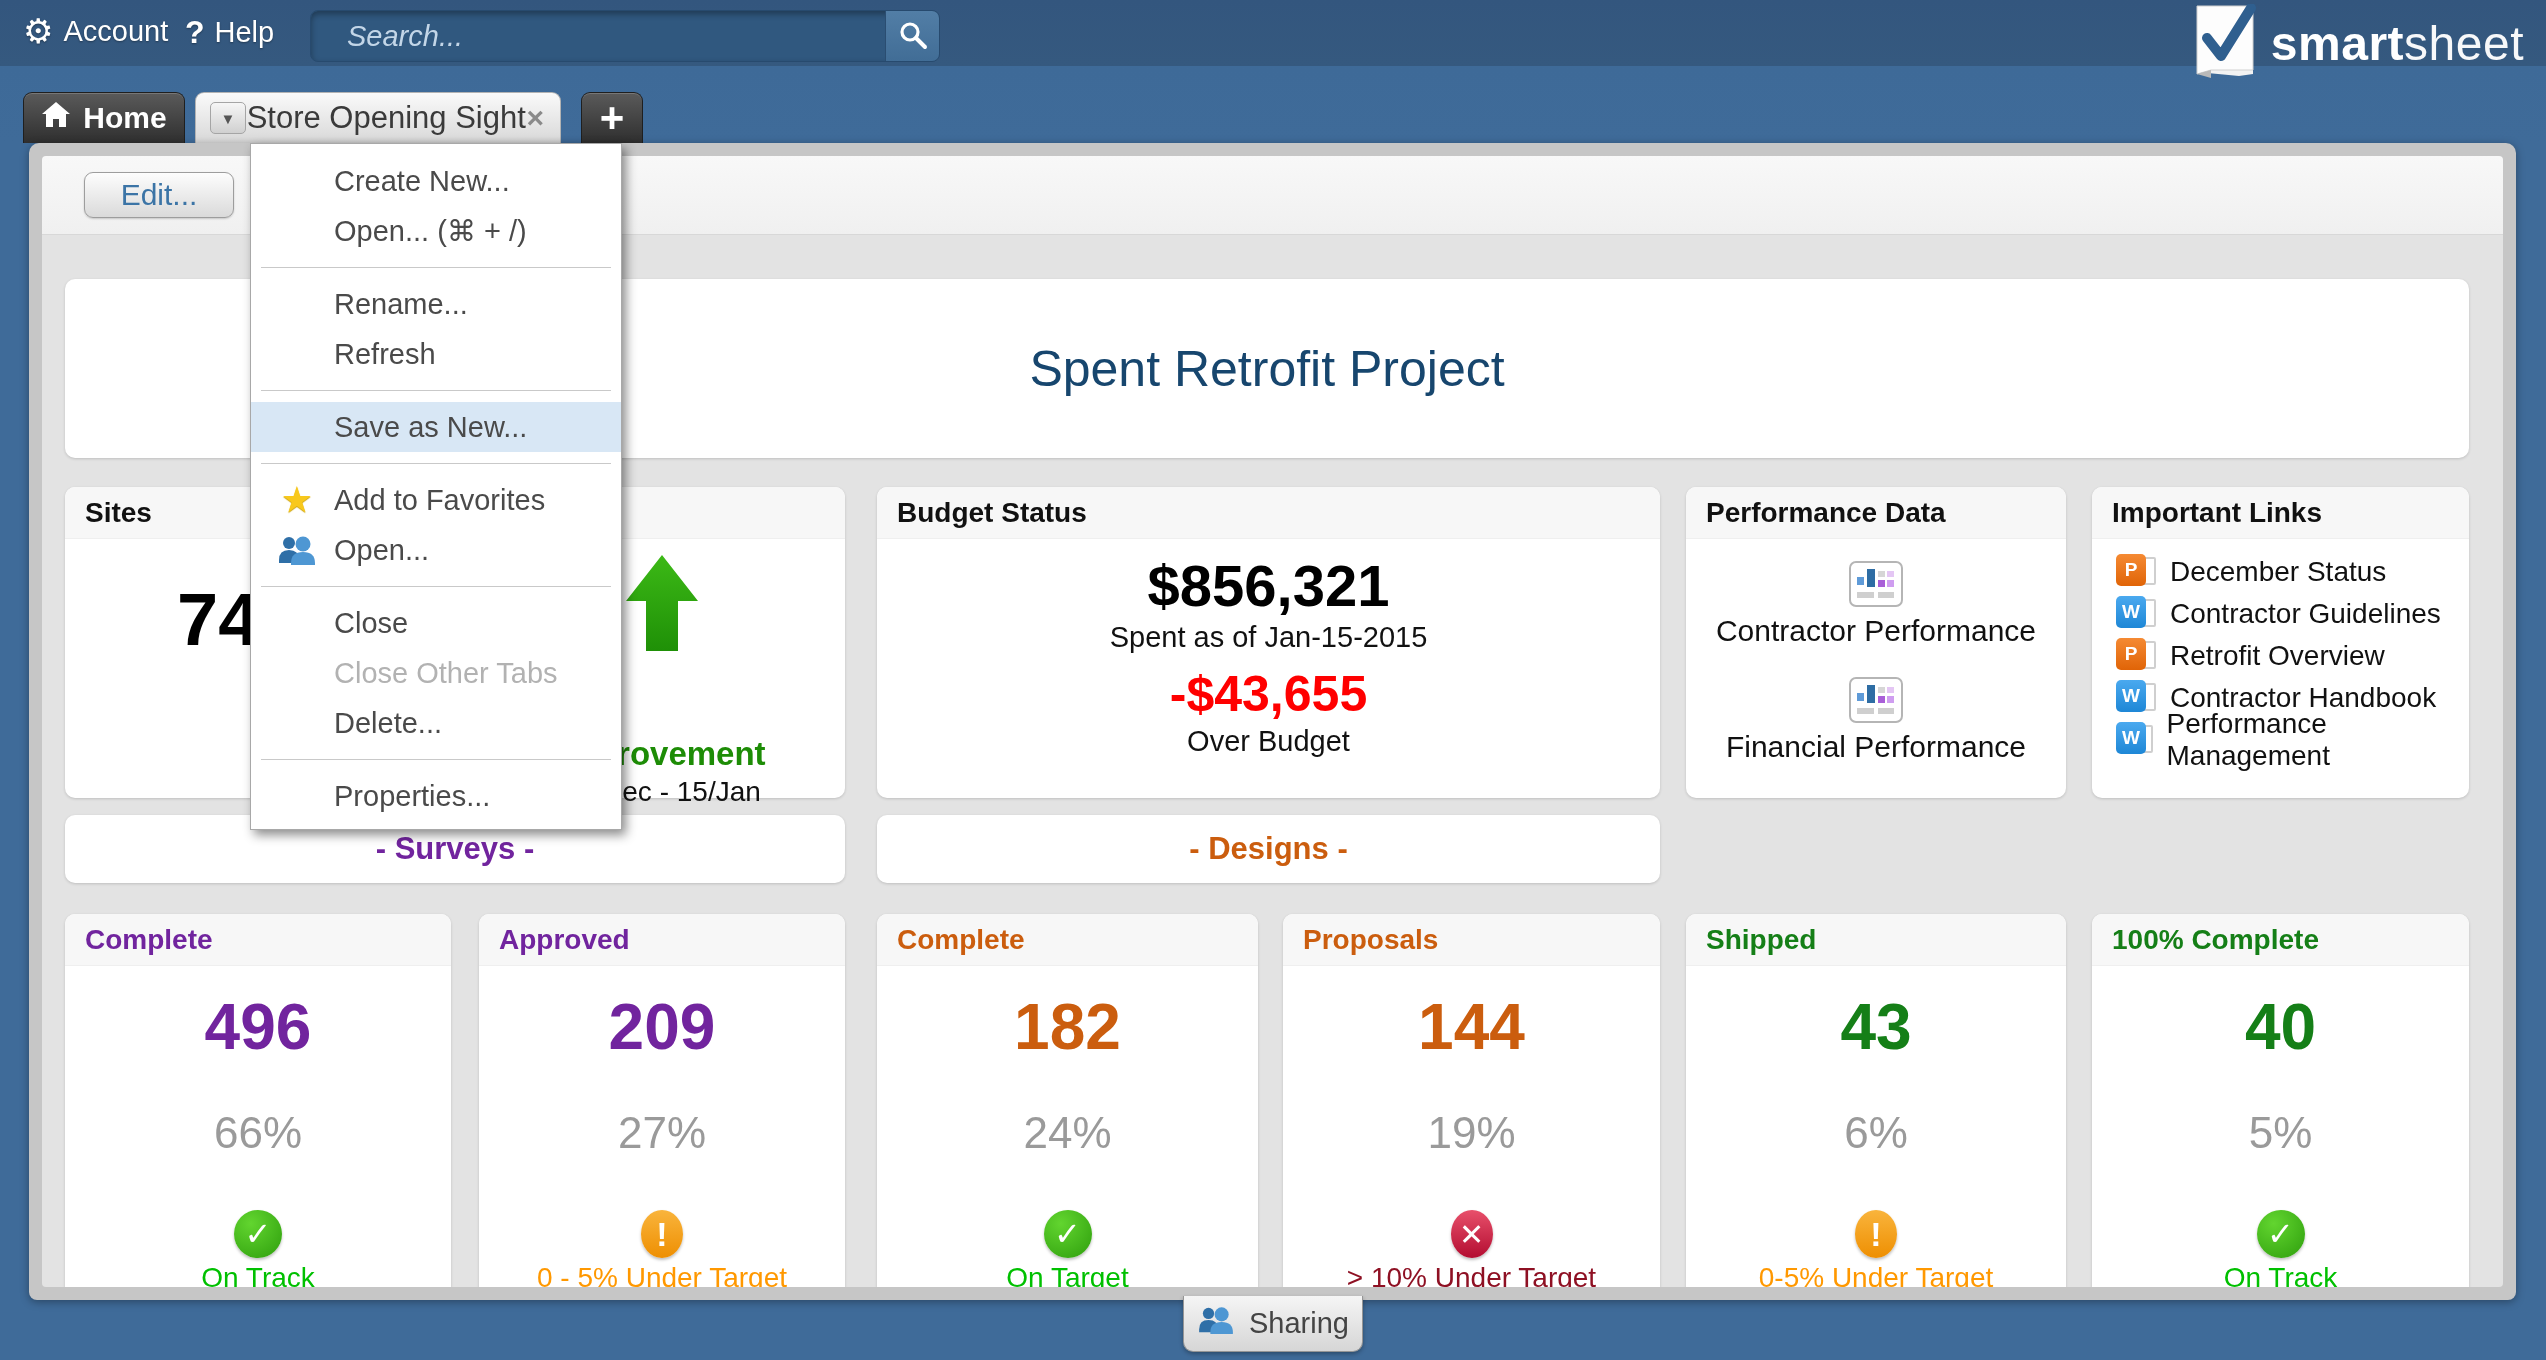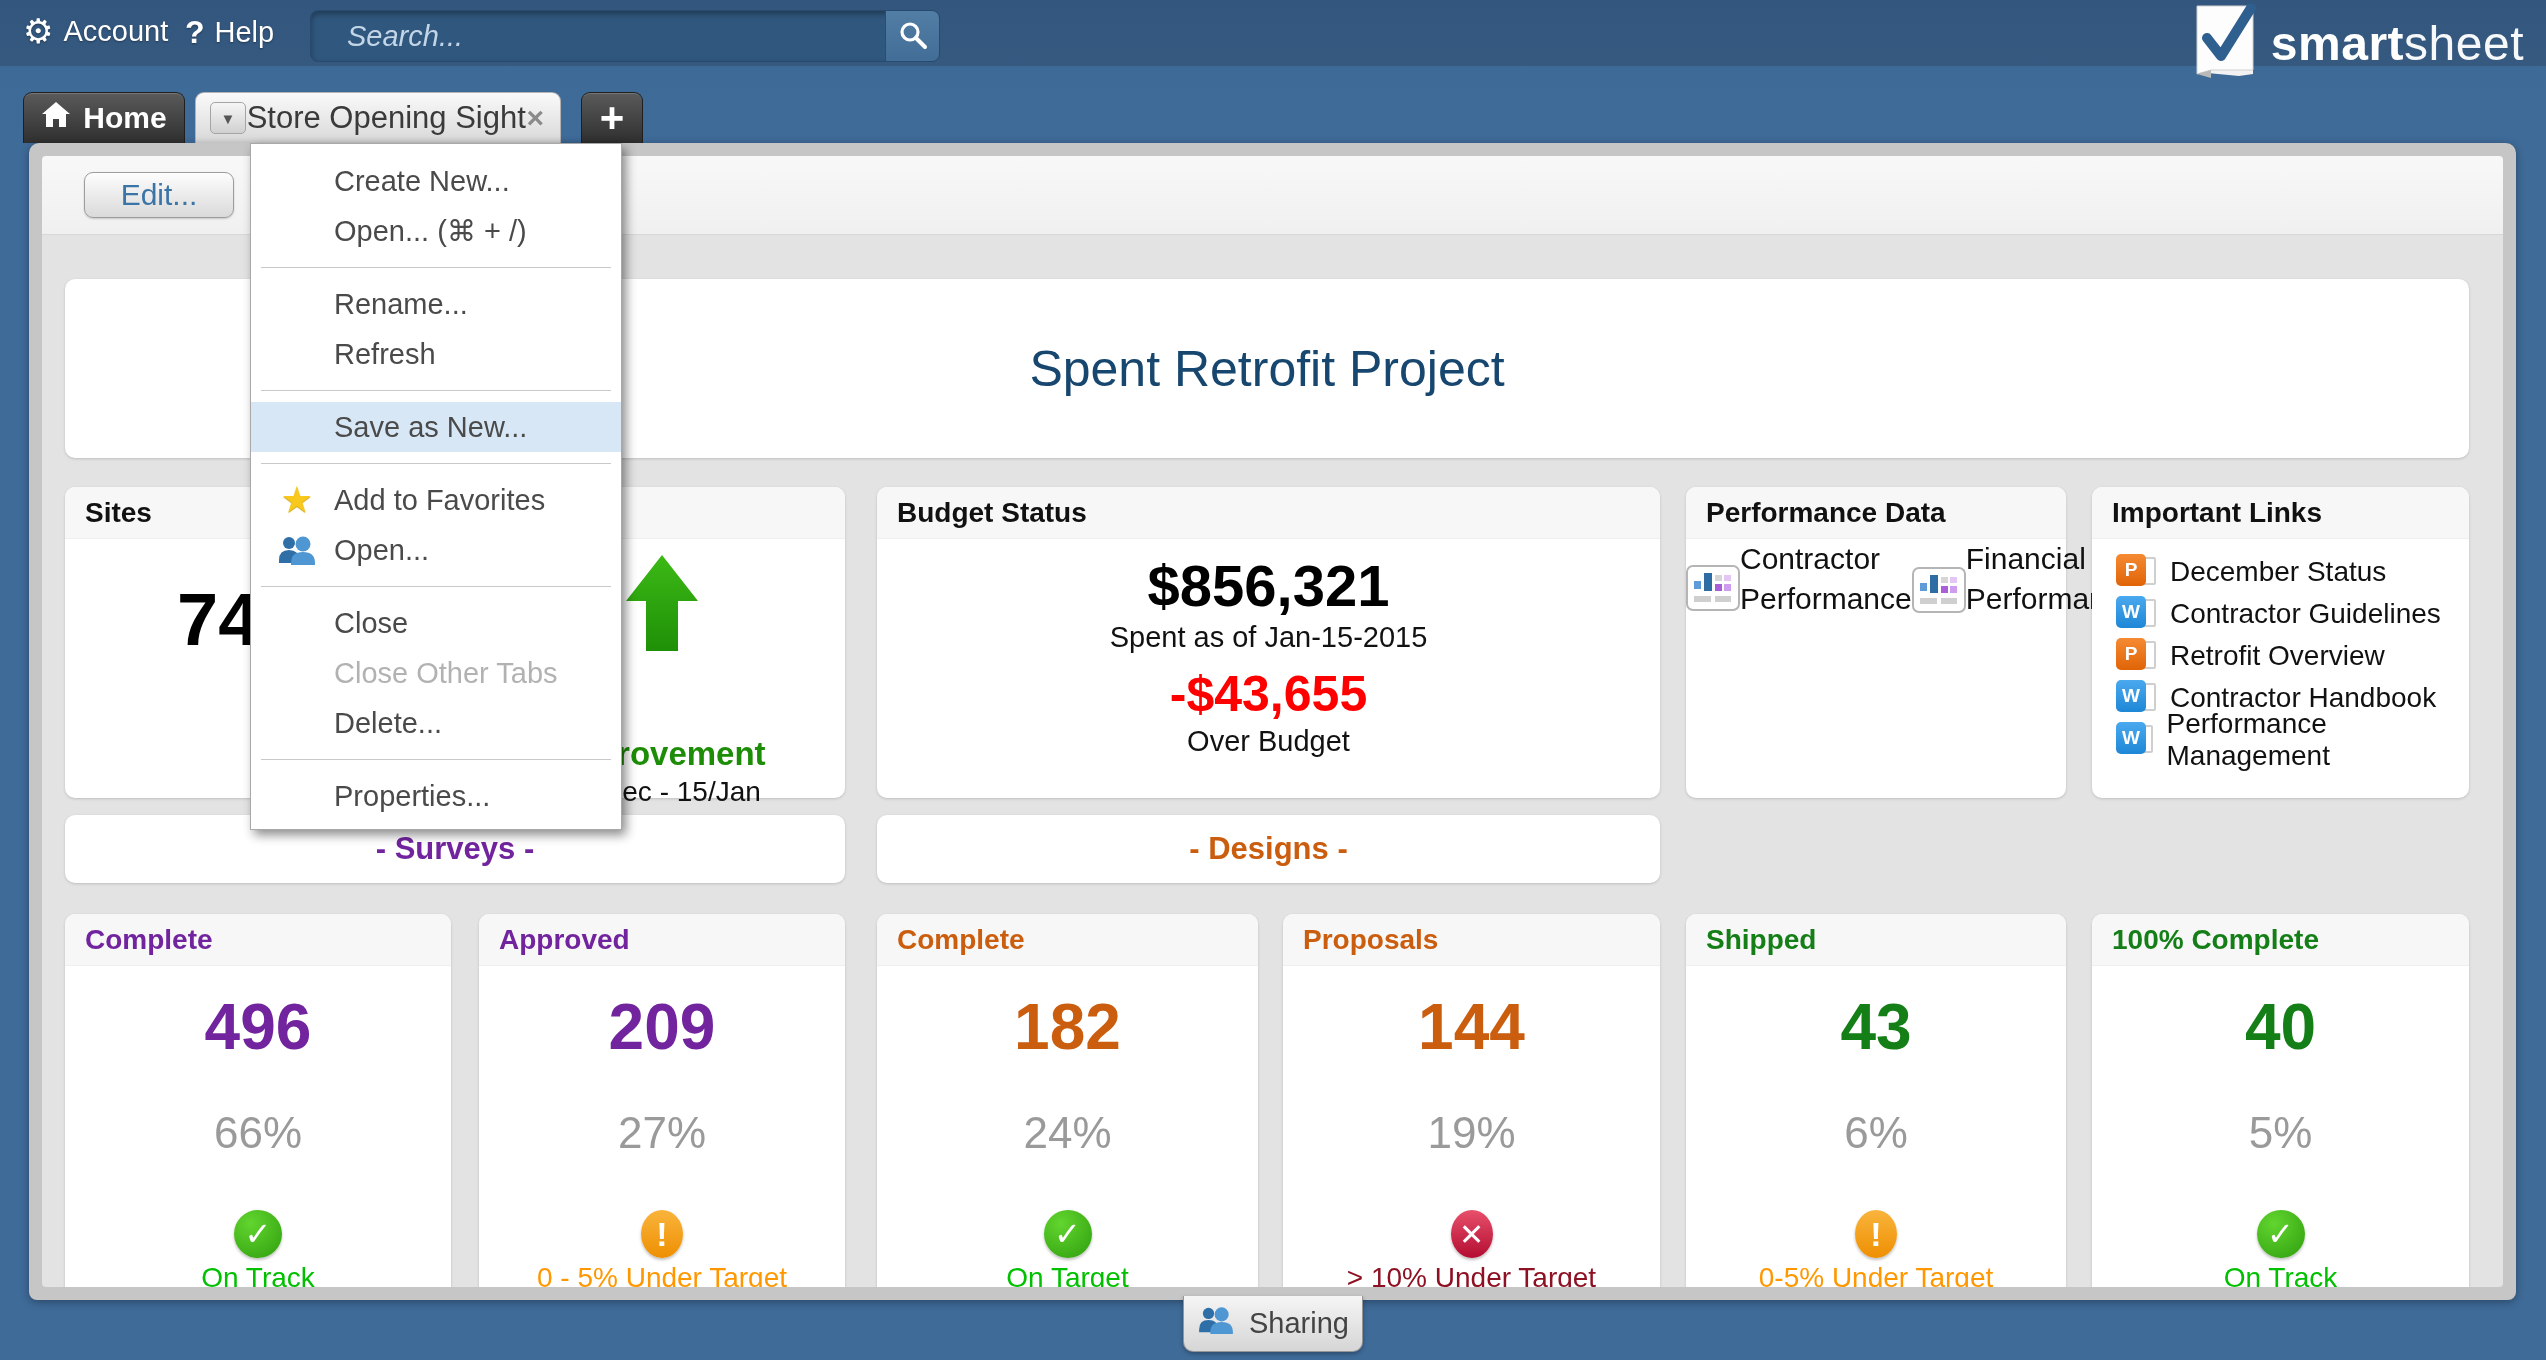--- a/index.html
+++ b/index.html
@@ -85,21 +85,21 @@
   .icon-err { width:42px; height:48px; border-radius:50%;
      background:linear-gradient(#e8506b,#b30d31); color:#fff;
      display:flex; align-items:center; justify-content:center; font-size:30px; font-weight:bold;
      box-shadow:0 2px 3px rgba(0,0,0,.25); }
   
   .budget-body { text-align:center; }
   .budget-amount { margin-top:14px; font-size:58px; font-weight:bold; color:#000; line-height:66px; }
   .budget-cap { font-size:29px; color:#111; line-height:36px; }
   .budget-delta { margin-top:10px; font-size:50px; font-weight:bold; color:#ff0000; line-height:58px; }
   
-  .perf-body { display:flex; align-items:center; }
+  .perf-body { display:flex; flex-direction:column; align-items:center; }
   .report-icon { margin-top:22px; cursor:pointer; }
   .perf-label { font-size:30px; color:#111; line-height:40px; cursor:pointer; }
   
   .links-body { padding:12px 0 0 24px; }
   .link-row { display:flex; align-items:center; gap:14px; height:42px; cursor:pointer; }
   .link-label { font-size:28px; color:#111; }
   .doc-icon { position:relative; width:40px; height:36px; }
   .doc-page { position:absolute; right:0; top:3px; width:18px; height:28px; background:#fff;
               border:2px solid #cfcfcf; border-radius:2px; }
   .doc-sq { position:absolute; left:0; top:0; width:30px; height:32px; border-radius:5px;

